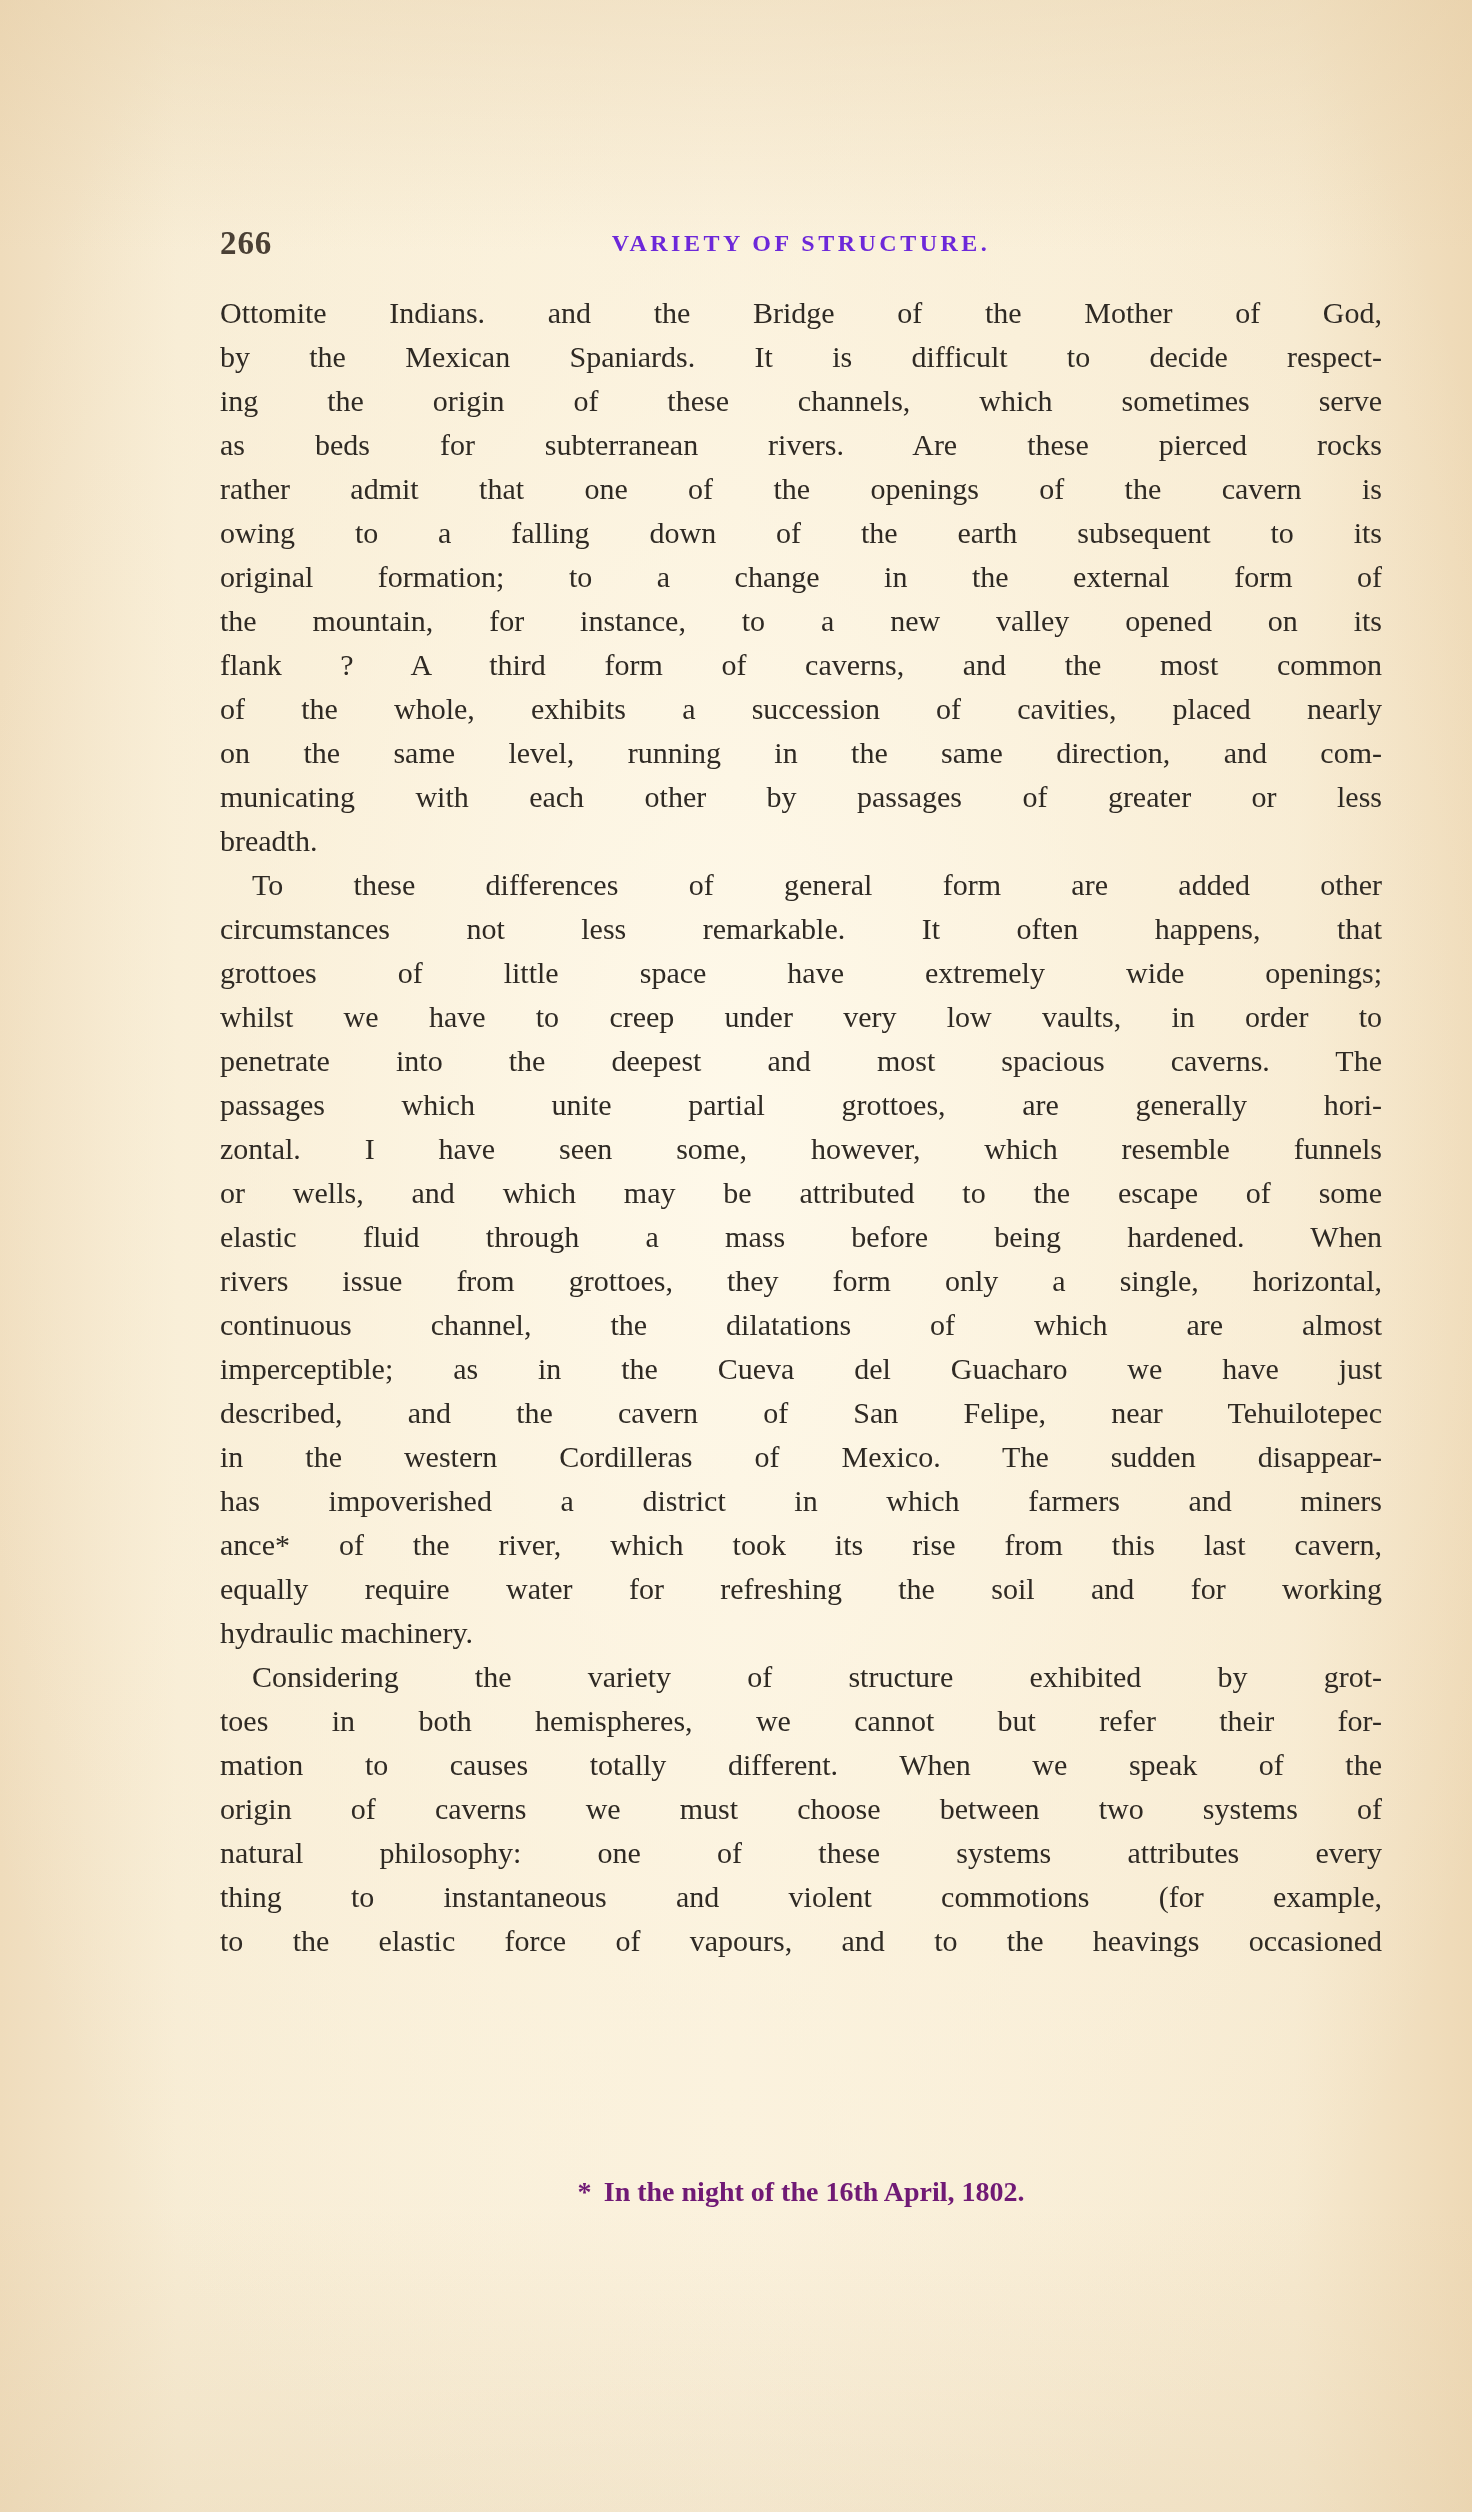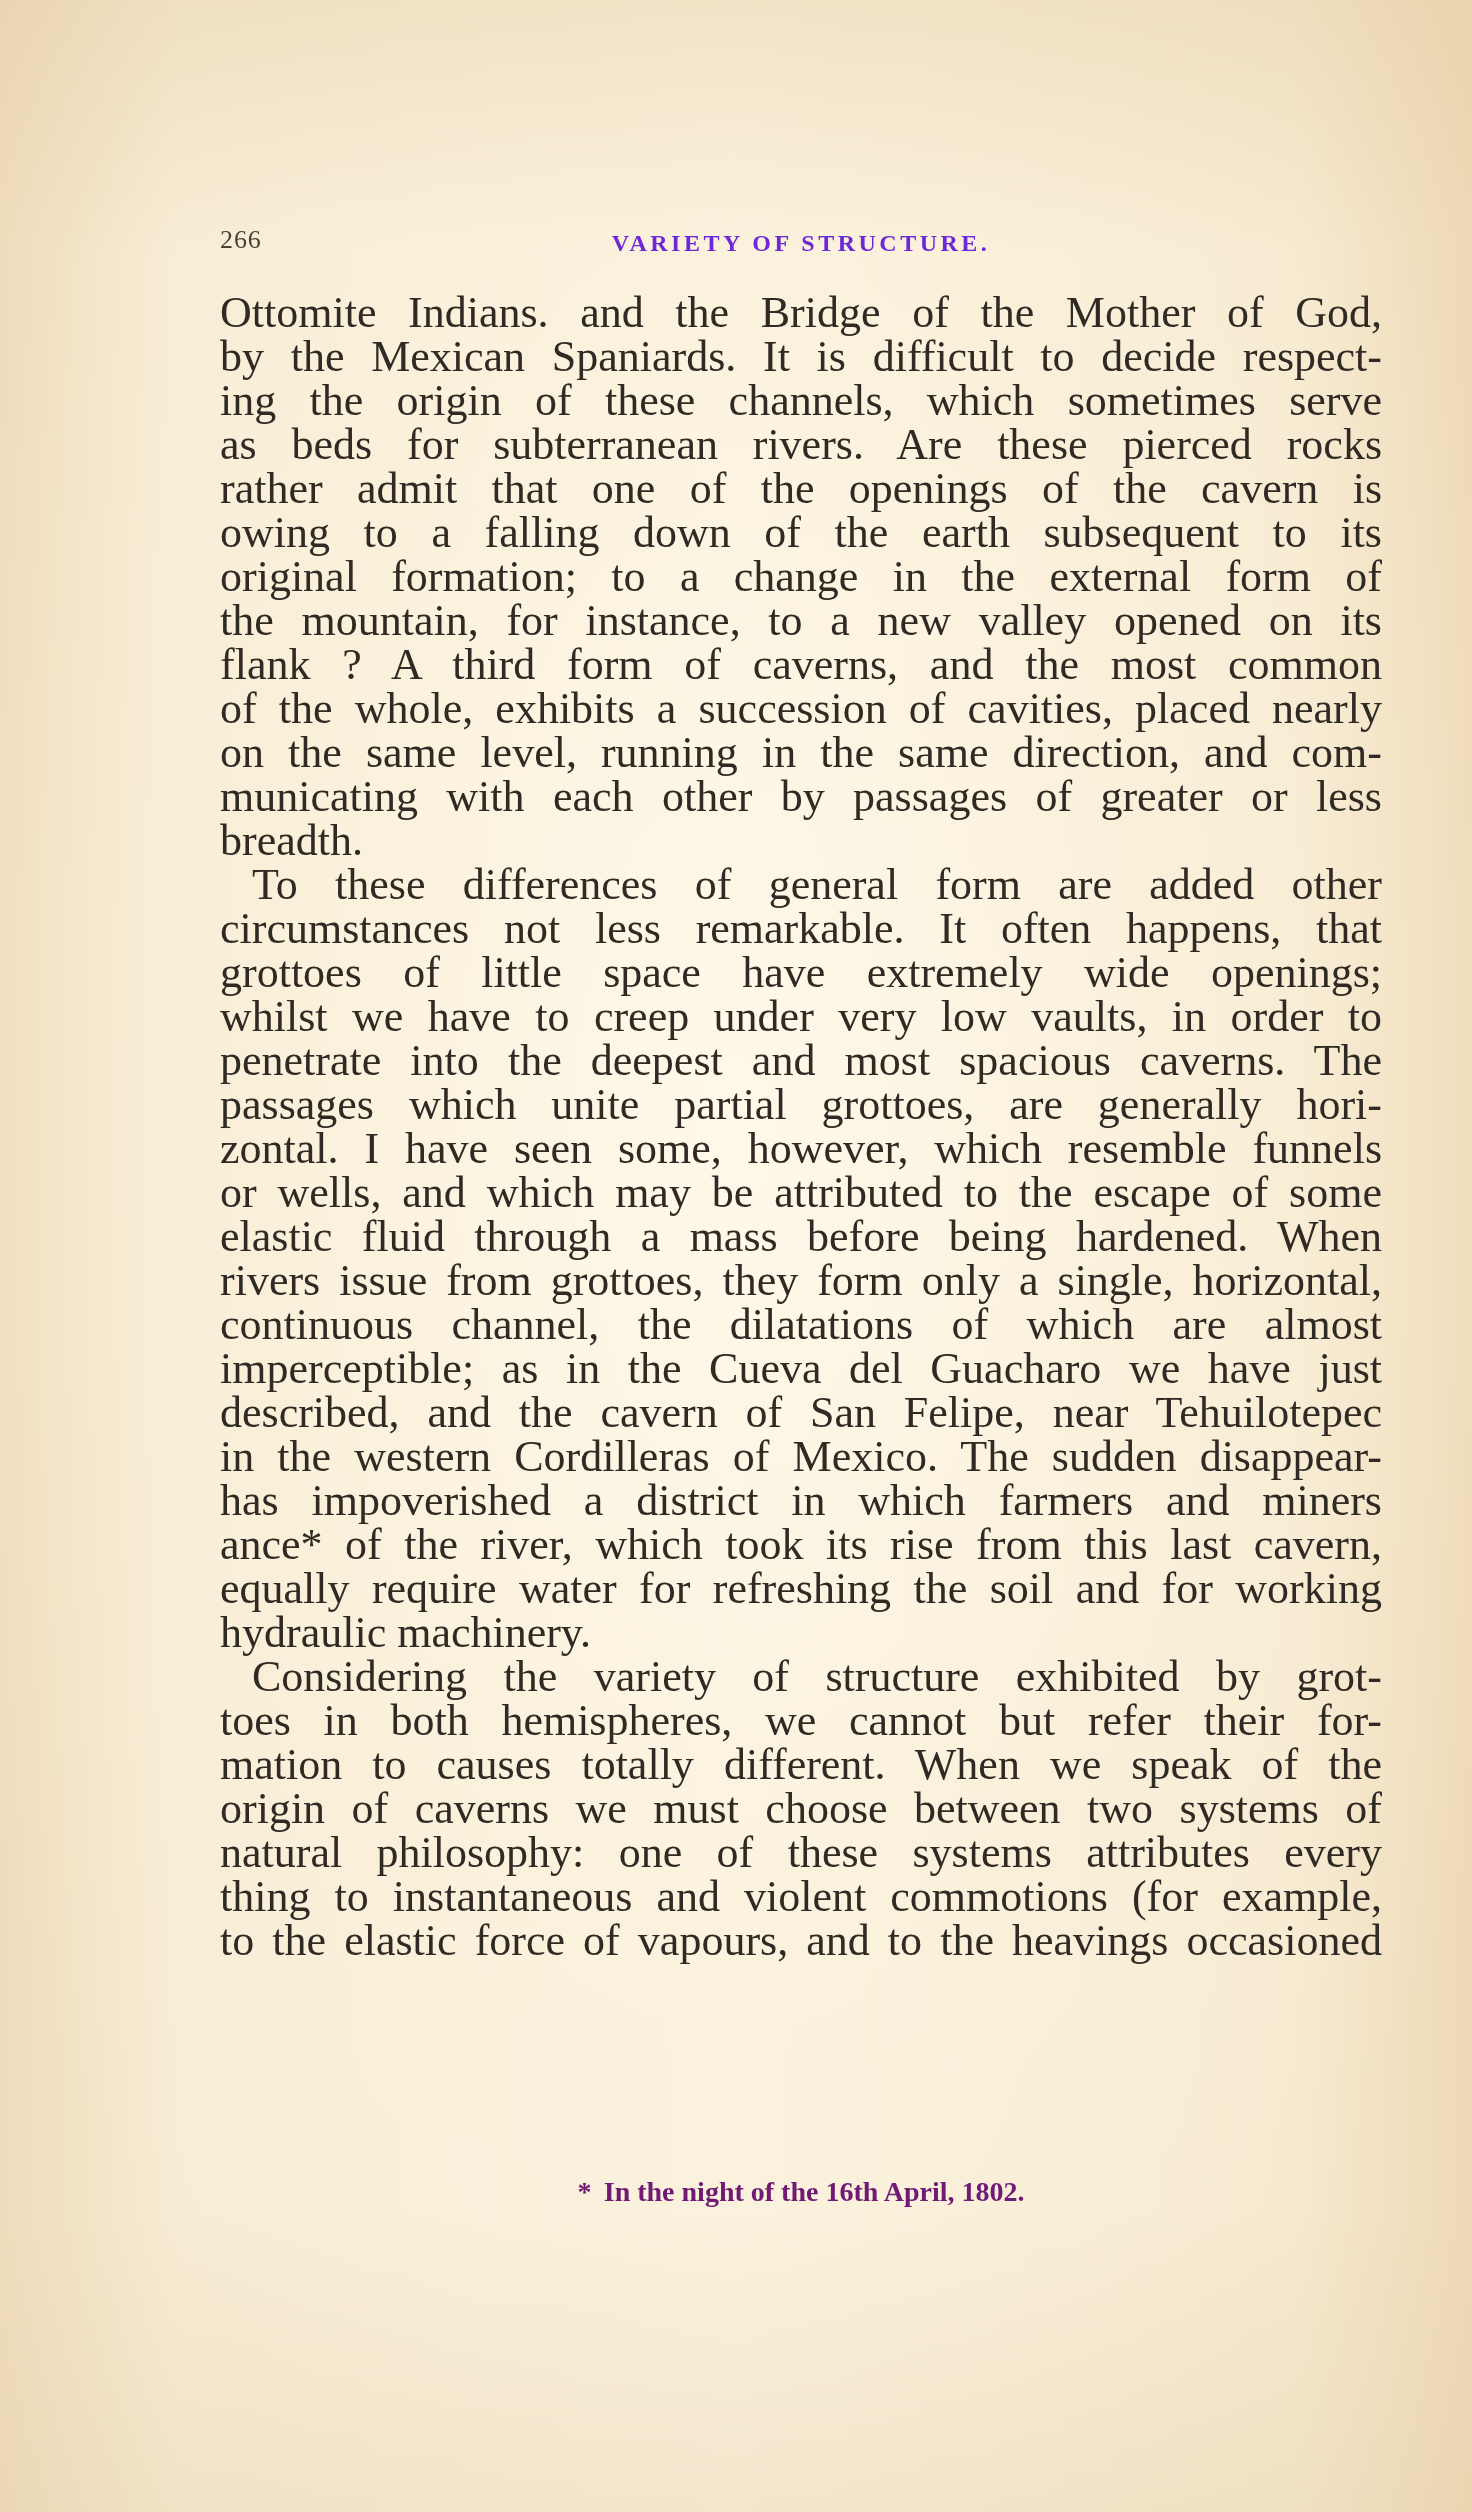--- a/index.html
+++ b/index.html
@@ -35,22 +35,22 @@
     top: 225px;
     width: 1162px;
     height: 53px;
     font-family: "Liberation Serif", "DejaVu Serif", serif;
     color: #3a342c;
   }
   .page-number {
     position: absolute;
     left: 0;
     top: 0;
-    font-size: 26px;
-    font-weight: normal;
+    font-size: 33px;
+    font-weight: bold;
     letter-spacing: 0.9px;
     color: #4a4035;
   }
   .running-title {
     position: absolute;
     left: 0;
     right: 0;
     top: 5.3px;
     text-align: center;
     font-size: 24px;
@@ -58,21 +58,21 @@
     letter-spacing: 3.5px;
     color: #6d28d9;
   }
   .body-text {
     position: absolute;
     left: 220px;
     top: 291px;
     width: 1162px;
     font-family: "Liberation Serif", "DejaVu Serif", serif;
     color: #2f2a24;
-    font-size: 44px;
+    font-size: 30px;
   }
   .line {
     display: block;
     height: 44px;
     line-height: 44px;
     white-space: nowrap;
     text-align: justify;
     text-align-last: justify;
     overflow: visible;
   }

